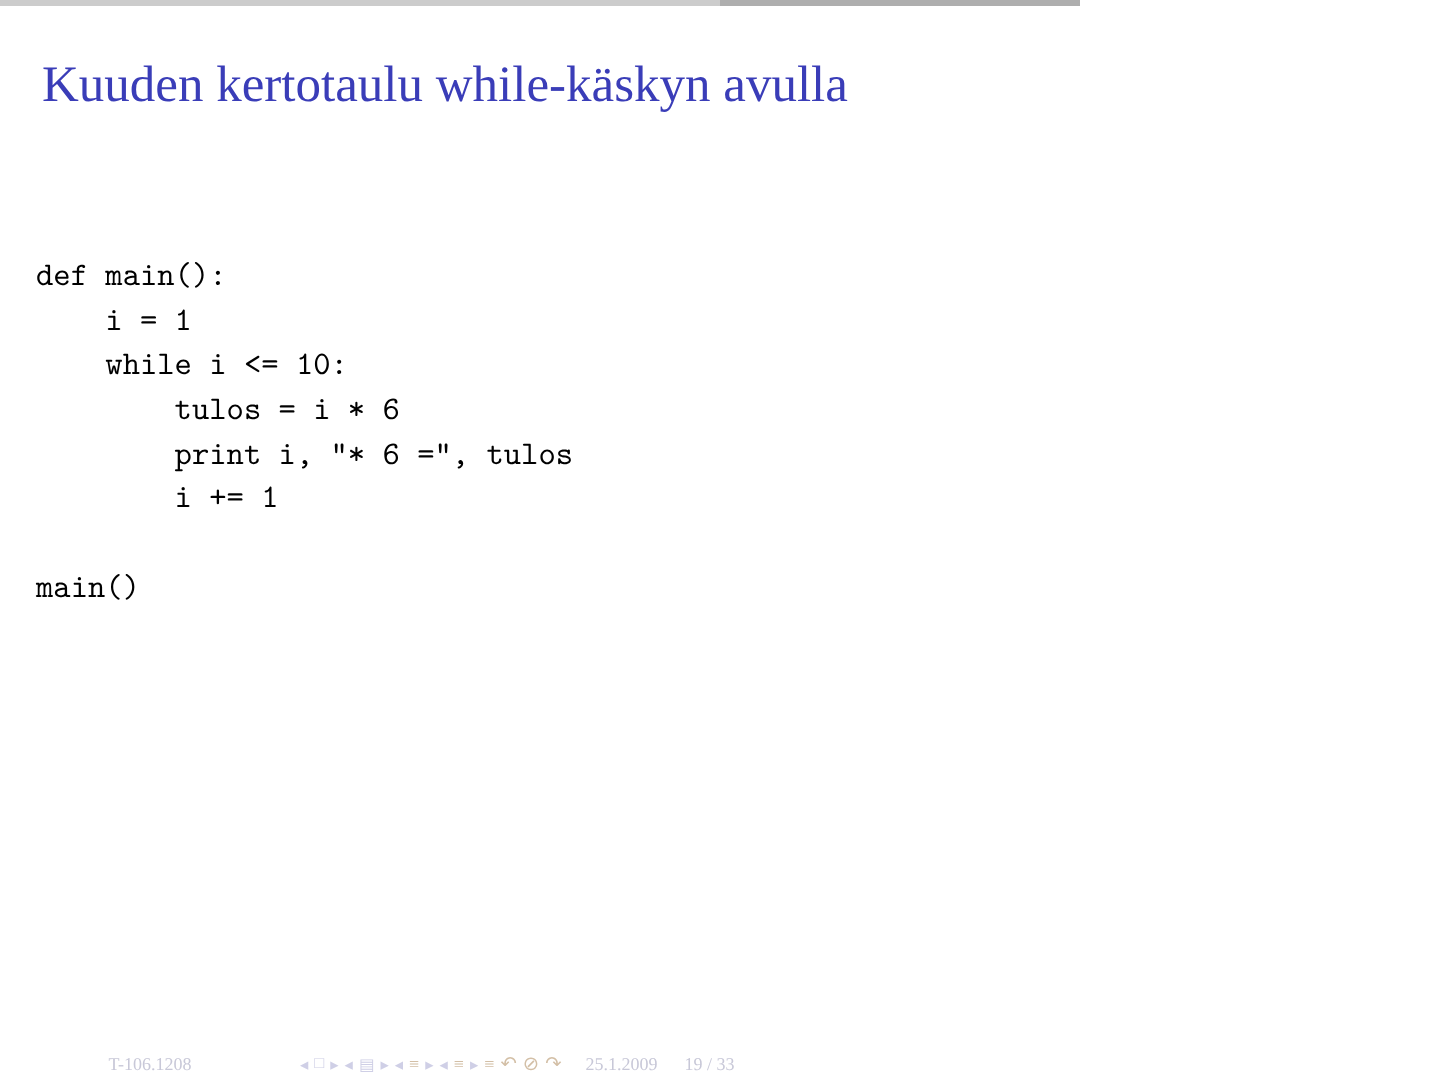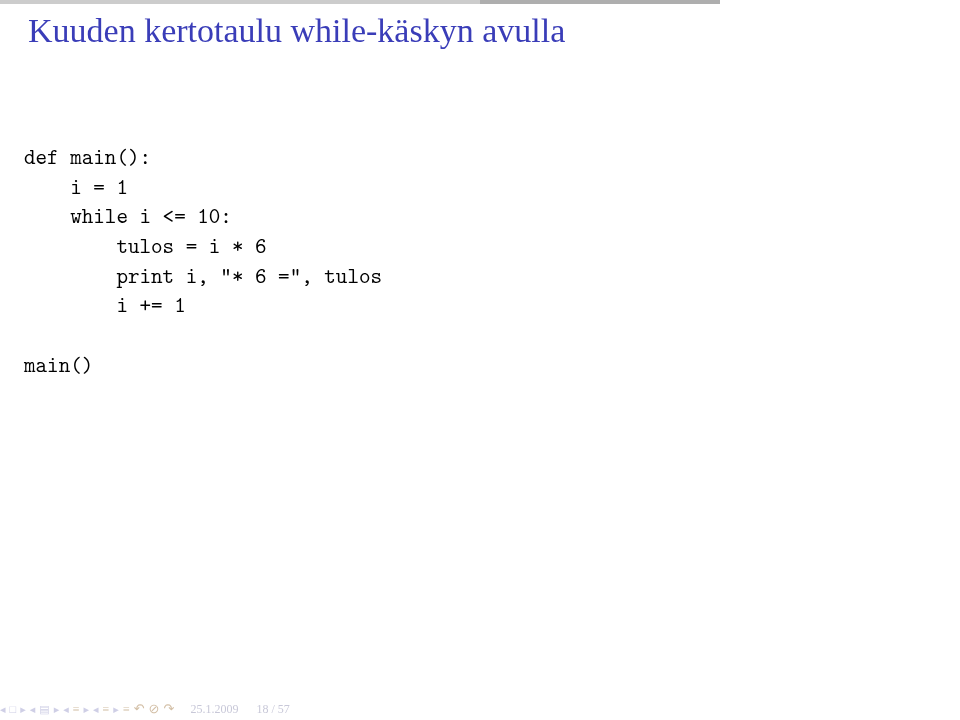--- a/index.html
+++ b/index.html
@@ -14,21 +14,21 @@
   .topbar {
     height: 4px;
     display: flex;
   }
   .topbar .seg1 { background: #cccccc; flex: 0 0 480px; }
   .topbar .seg2 { background: #aeaeae; flex: 0 0 240px; }
   .topbar .seg3 { background: #ffffff; flex: 0 0 240px; }
   .title {
     color: #3a3db8;
     font-size: 34px;
-    padding: 8px 28px 0 28px;
+    padding: 34px 28px 0 28px;
     font-weight: 400;
   }
   .code {
     font-family: "Latin Modern Mono", "Courier New", monospace;
     font-size: 22px;
     color: #000;
     white-space: pre;
     padding-left: 24px;
     line-height: 1.35;
     margin-top: 92px;
@@ -84,20 +84,21 @@
 <div class="code">def main():
     i = 1
     while i &lt;= 10:
         tulos = i * 6
         print i, "* 6 =", tulos
         i += 1
 
 main()</div>
 
 <div class="footer">
+  <div class="left">T-106.1208</div>
   <div class="navicons">
     <span class="tri">◂</span>
     <span class="tri">□</span>
     <span class="tri">▸</span>
     <span class="tri">◂</span>
     <span class="tri">▤</span>
     <span class="tri">▸</span>
     <span class="tri">◂</span>
     <span class="line">≡</span>
     <span class="tri">▸</span>
@@ -105,15 +106,15 @@
     <span class="line">≡</span>
     <span class="tri">▸</span>
     <span class="line">≡</span>
     <span class="loop">↶</span>
     <span class="loop">⊘</span>
     <span class="loop">↷</span>
   </div>
   <div class="right">
     <span>25.1.2009</span>
     &nbsp;&nbsp;&nbsp;&nbsp;
-    <span>18 / 57</span>
+    <span>19 / 33</span>
   </div>
 </div>
 
 </body></html>

